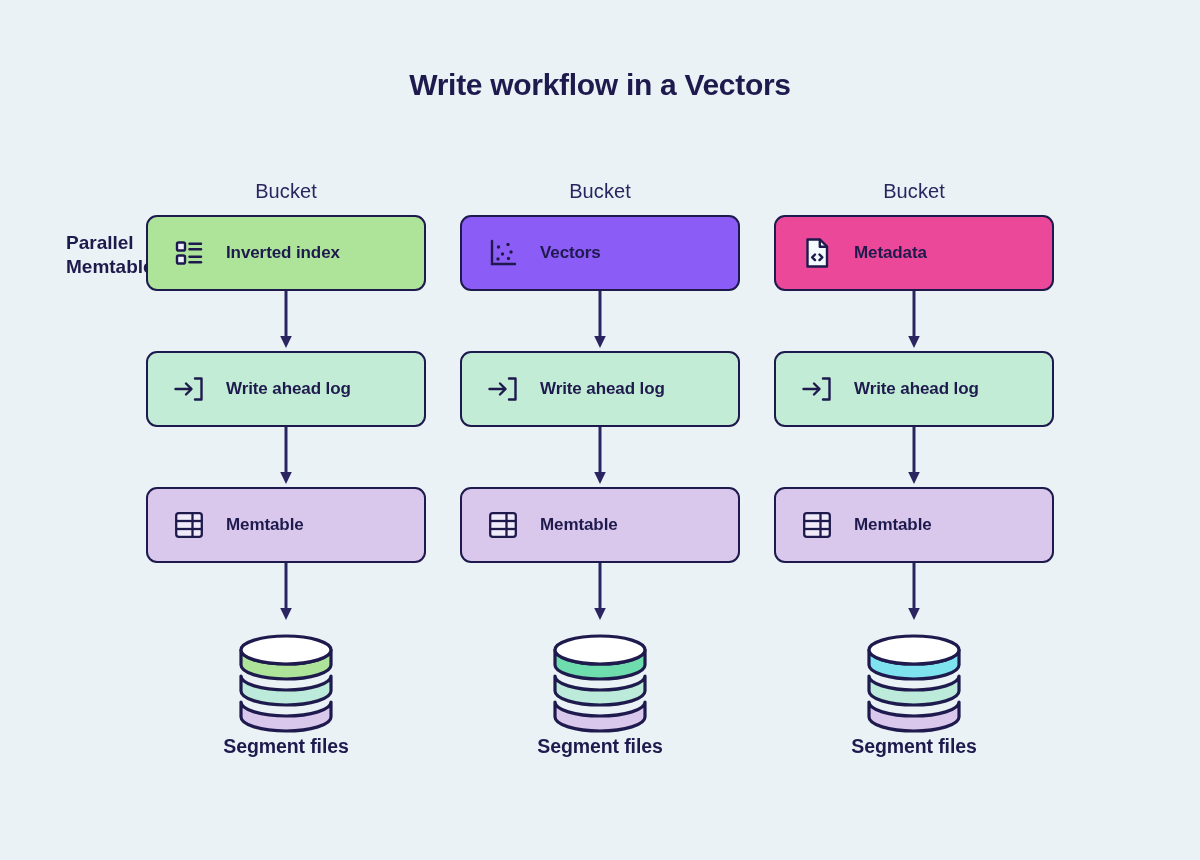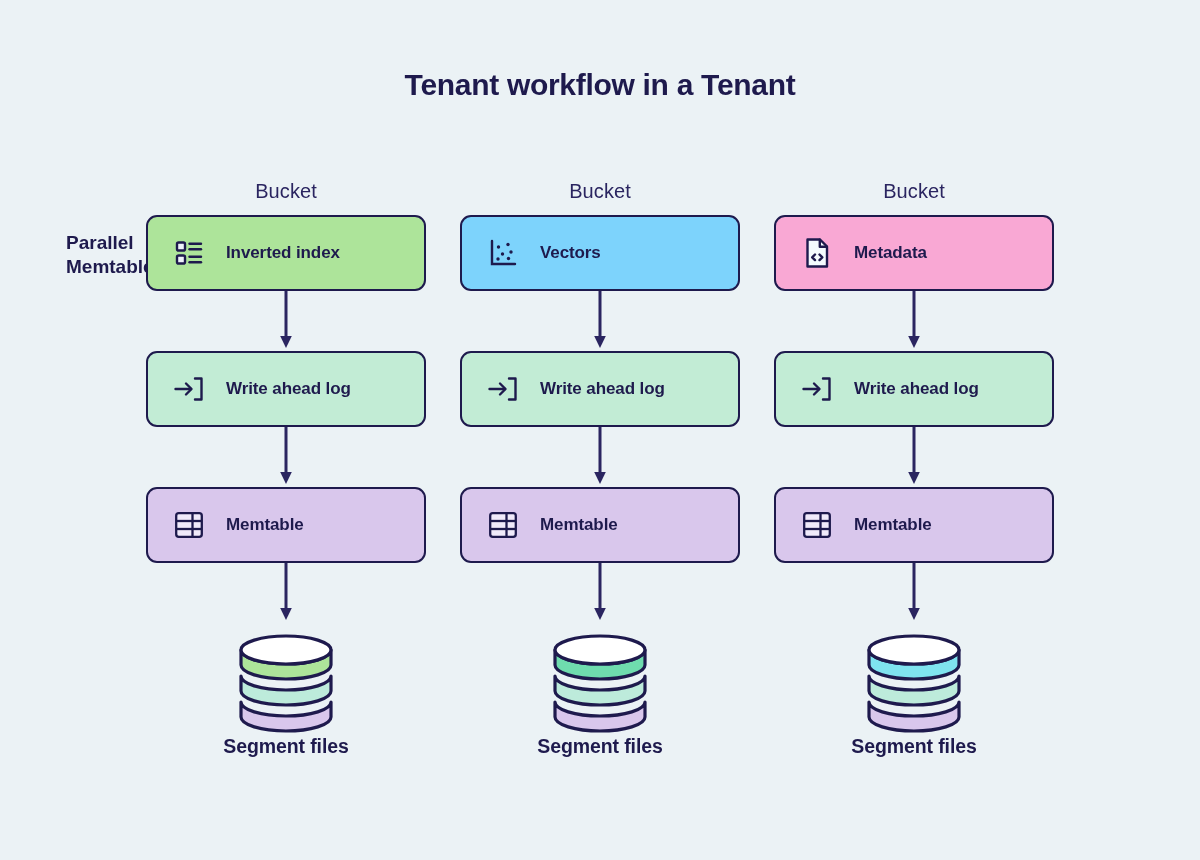--- a/index.html
+++ b/index.html
@@ -110,21 +110,21 @@
     margin-top: 0;
     font-size: 19.5px;
     font-weight: bold;
     color: #1E1A4D;
     letter-spacing: -0.1px;
   }
 </style>
 </head>
 <body style="background: rgb(235, 242, 245);">
 
-<h1 class="page-title">Tenant workflow in a Tenant</h1>
+<h1 class="page-title">Write workflow in a Vectors</h1>
 
 <div class="parallel-label">Parallel
 Memtable</div>
 
 <div class="columns">
 
   <div class="column">
     <div class="bucket-label">Bucket</div>
 
     <div class="stage-box" style="background: rgb(173, 228, 154);">
@@ -188,21 +188,21 @@
           <ellipse cx="50" cy="25" rx="45" ry="14" fill="#FFFFFF"></ellipse>
         </g>
       </svg>
       <div class="segment-label">Segment files</div>
     </div>
   </div>
 
   <div class="column">
     <div class="bucket-label">Bucket</div>
 
-    <div class="stage-box" style="background: #7dd3fc;">
+    <div class="stage-box" style="background: #8b5cf6;">
       <span class="stage-icon">
         <svg width="30" height="30" viewBox="0 0 30 30" fill="none" stroke="#1E1A4D" stroke-width="2.4" stroke-linecap="round">
           <polyline points="4,3 4,26 27,26"></polyline>
           <circle cx="10.5" cy="9" r="1.7" fill="#1E1A4D" stroke="none"></circle>
           <circle cx="20" cy="6.5" r="1.7" fill="#1E1A4D" stroke="none"></circle>
           <circle cx="14.5" cy="16" r="1.7" fill="#1E1A4D" stroke="none"></circle>
           <circle cx="23" cy="14" r="1.7" fill="#1E1A4D" stroke="none"></circle>
           <circle cx="10" cy="21" r="1.7" fill="#1E1A4D" stroke="none"></circle>
           <circle cx="20.5" cy="20.5" r="1.7" fill="#1E1A4D" stroke="none"></circle>
         </svg>
@@ -257,21 +257,21 @@
           <ellipse cx="50" cy="25" rx="45" ry="14" fill="#FFFFFF"></ellipse>
         </g>
       </svg>
       <div class="segment-label">Segment files</div>
     </div>
   </div>
 
   <div class="column">
     <div class="bucket-label">Bucket</div>
 
-    <div class="stage-box" style="background: #f9a8d4;">
+    <div class="stage-box" style="background: #ec4899;">
       <span class="stage-icon">
         <svg width="28" height="32" viewBox="0 0 28 32" fill="none" stroke="#1E1A4D" stroke-width="2.4" stroke-linecap="round" stroke-linejoin="round">
           <path d="M4.5,2.5 L17,2.5 L24,9.5 L24,29.5 L4.5,29.5 Z" fill="#F4FBFE"></path>
           <polyline points="16.8,2.8 16.8,9.8 23.8,9.8"></polyline>
           <polyline points="12,17.5 9.2,20.3 12,23.1"></polyline>
           <polyline points="16.5,17.5 19.3,20.3 16.5,23.1"></polyline>
         </svg>
       </span>
       <span class="stage-label">Metadata</span>
     </div>

